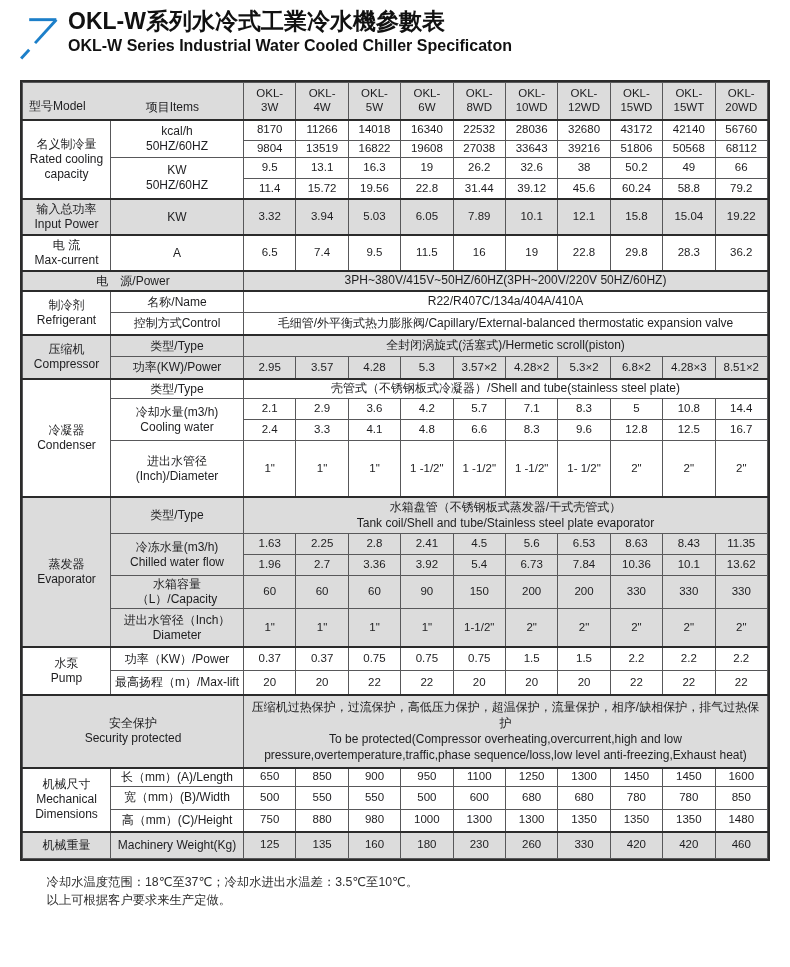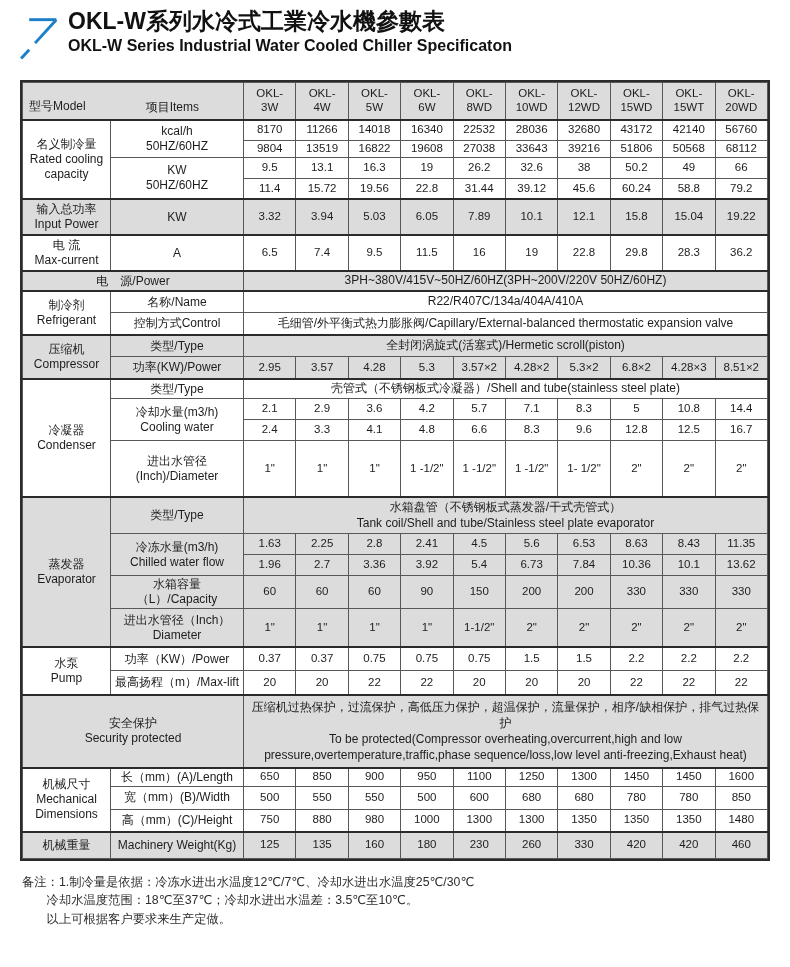--- a/index.html
+++ b/index.html
@@ -426,19 +426,18 @@
             <td class="v">330</td>
             <td class="v">420</td>
             <td class="v">420</td>
             <td class="v">460</td>
           </tr>
     </tbody>
       </table>
   </div>
 
   <div class="notes">
-    <div class="note-line">备注：1.制冷量是依据：冷冻水进出水温度12℃/7℃、冷却水进出水温度25℃/30℃</div>
     <div class="note-line">　　冷却水温度范围：18℃至37℃；冷却水进出水温差：3.5℃至10℃。</div>
     <div class="note-line">　　以上可根据客户要求来生产定做。</div>
 
   </div>
 
 </div>
 
 </body></html>

